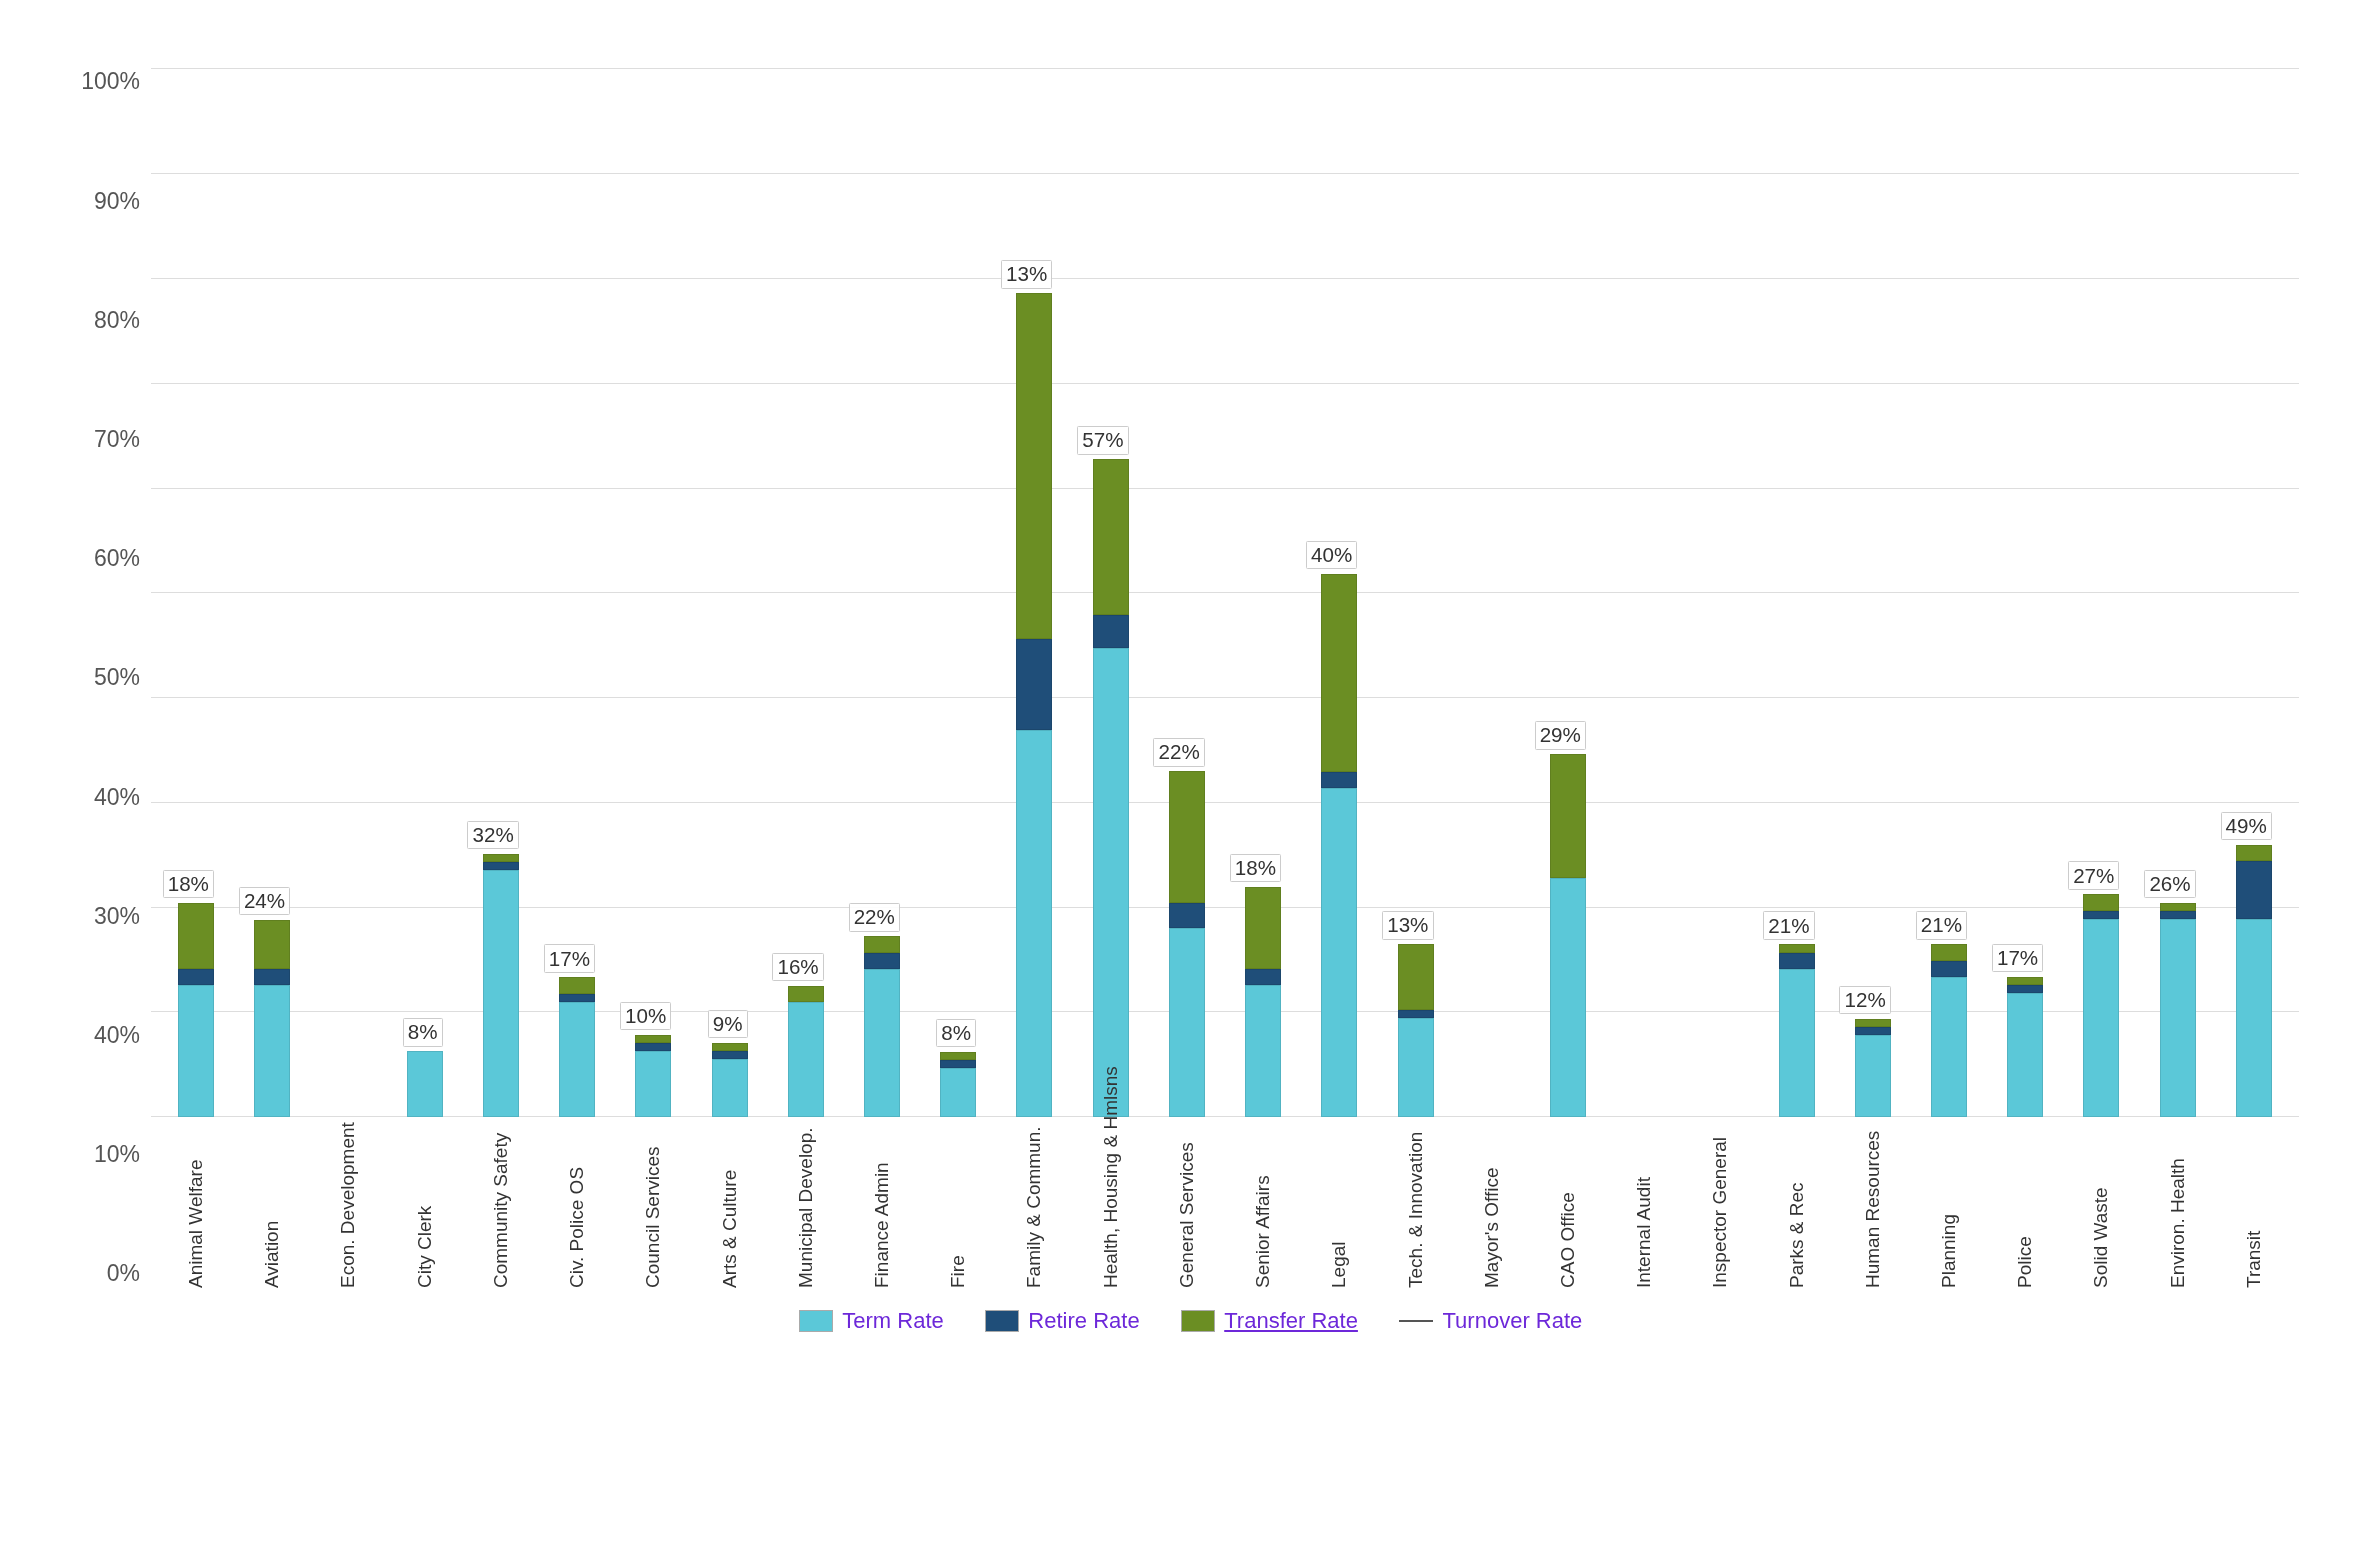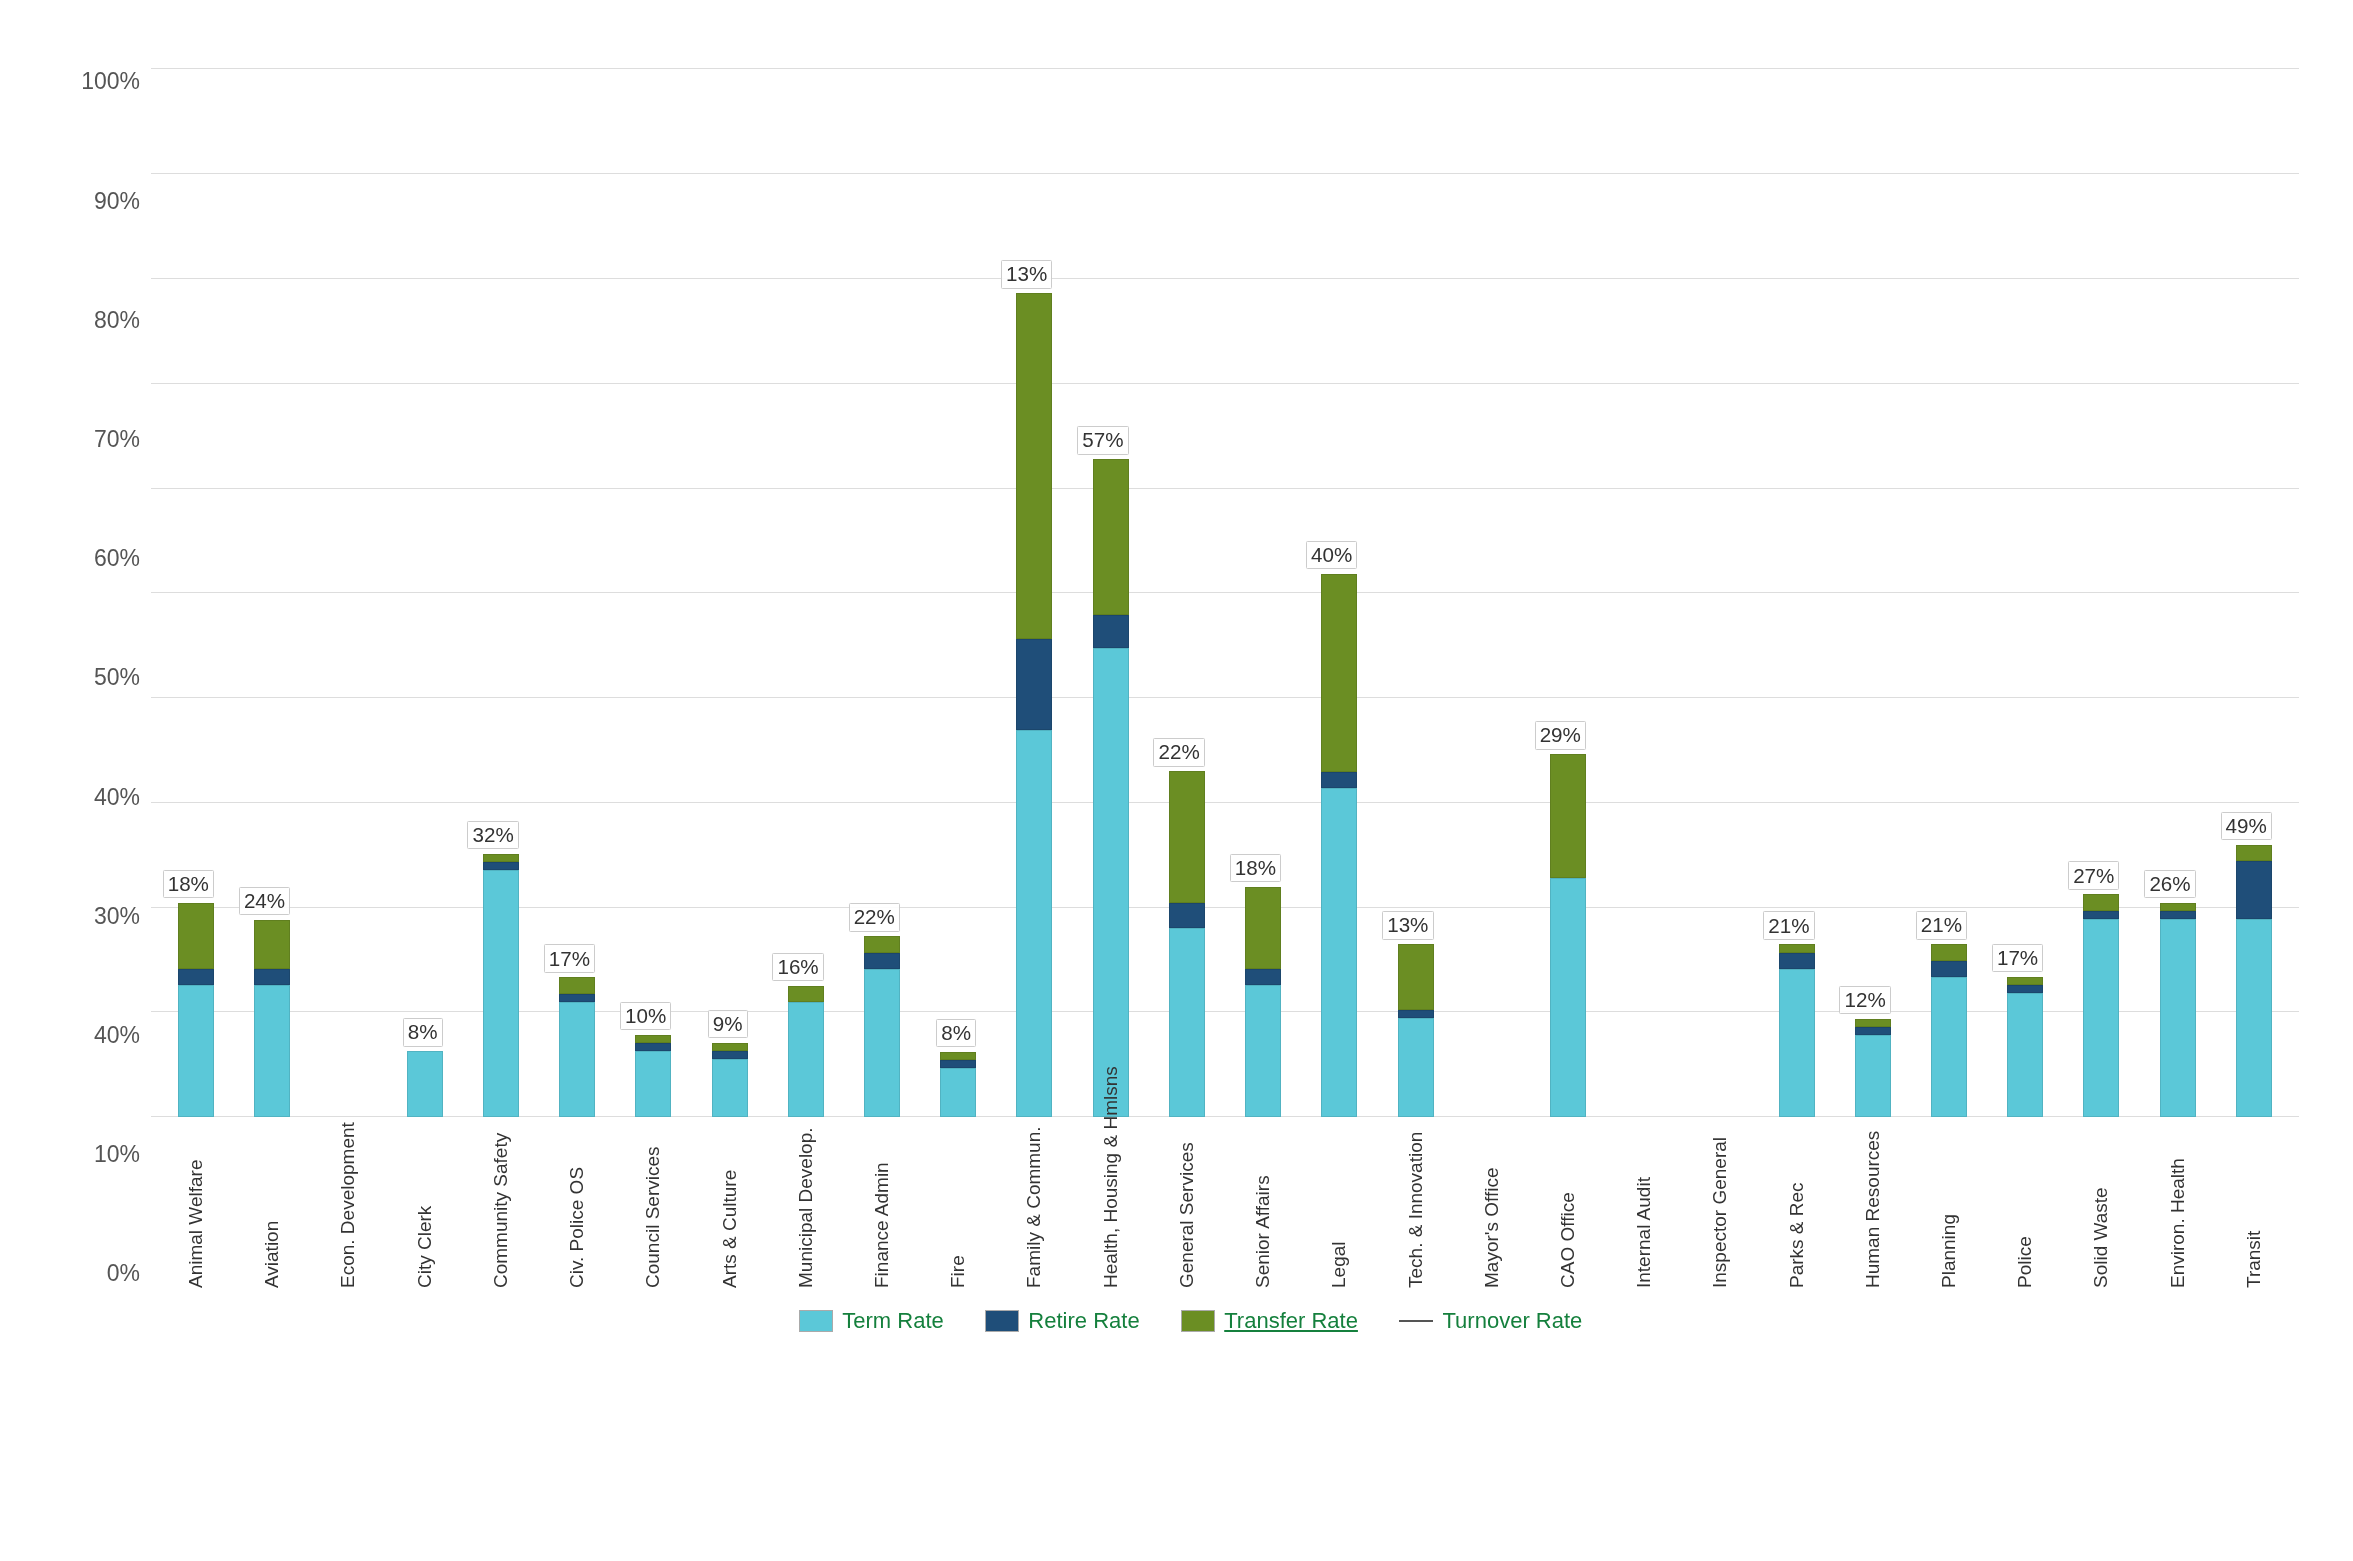--- a/index.html
+++ b/index.html
@@ -131,21 +131,21 @@
       align-items: center;
       gap: 41px;
       margin-top: 20.6px;
       padding-bottom: 6.9px;
     }
     .legend-item {
       display: flex;
       align-items: center;
       gap: 9.6px;
       font-size: 22px;
-      color: #15803d;
+      color: #6d28d9;
     }
     .legend-swatch {
       width: 34px;
       height: 22px;
       border: 0.7px solid #aaa;
     }
   </style>
 </head>
 <body>
 

